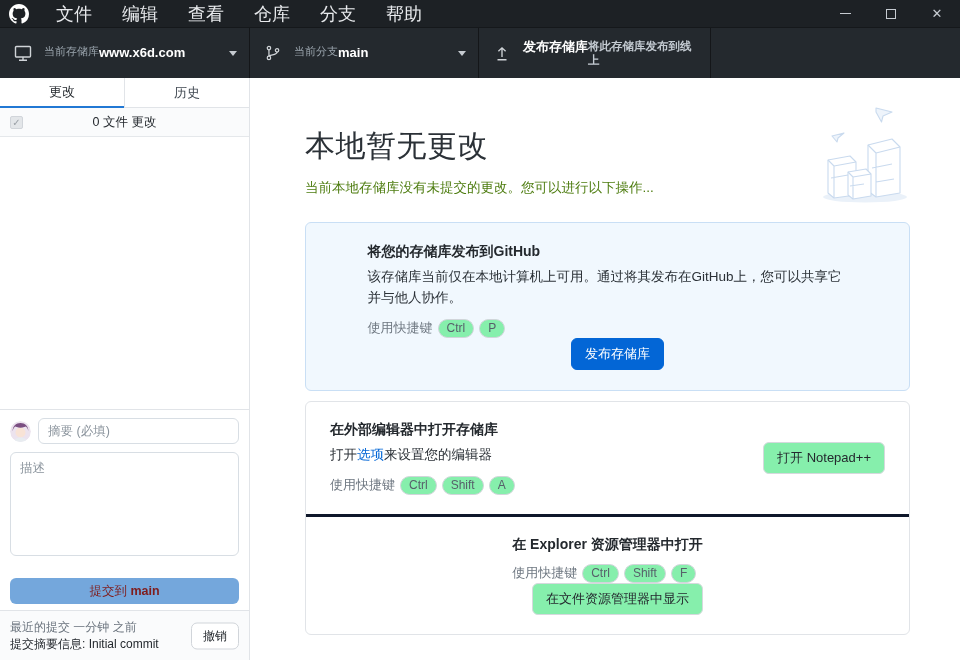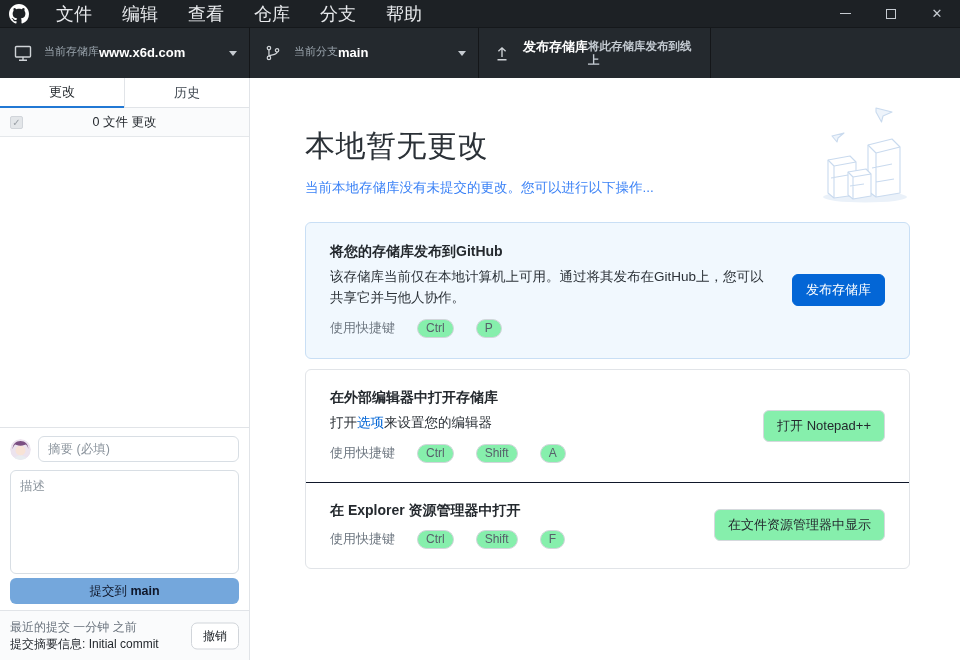--- a/index.html
+++ b/index.html
@@ -50,48 +50,48 @@
   .sidebar-spacer { flex:1; }
 
   .commit-form { flex:none; border-top:1px solid #e1e4e8; padding:8px 10px 6px; }
   .summary-row { display:flex; align-items:center; gap:7px; }
   .avatar { width:21px; height:21px; border-radius:50%; overflow:hidden; flex:none; }
   .summary-input { flex:1; height:26px; border:1px solid #d8dee4; border-radius:6px; padding:0 9px;
     font-size:12.5px; font-family:inherit; color:#24292e; outline:none; }
   .summary-input::placeholder, .desc-input::placeholder { color:#8a939c; }
   .desc-input { width:100%; height:104px; margin-top:8px; border:1px solid #d8dee4; border-radius:6px;
     padding:7px 9px; font-size:12.5px; font-family:inherit; color:#24292e; resize:none; outline:none; }
-  .commit-btn { width:100%; height:26px; margin-top:0; border:none; border-radius:6px;
-    background:#74a7dc; color:#0f172a; font-size:12.5px; font-family:inherit; cursor:default; }
+  .commit-btn { width:100%; height:26px; margin-top:18px; border:none; border-radius:6px;
+    background:#74a7dc; color:#7f1d1d; font-size:12.5px; font-family:inherit; cursor:default; }
   .commit-btn b { font-weight:bold; }
 
   .recent { flex:none; height:50px; border-top:1px solid #e1e4e8; background:#fafbfc;
     padding:8px 10px; position:relative; }
   .recent .l1 { font-size:12px; color:#6a737d; line-height:17px; }
   .recent .l2 { font-size:12px; color:#24292e; line-height:17px; }
   .undo-btn { position:absolute; right:10px; top:50%; transform:translateY(-50%);
     background:#fff; border:1px solid #d1d5da; border-radius:6px; padding:4px 11px;
     font-size:12px; font-family:inherit; color:#24292e; cursor:default; }
 
   
   .main { flex:1; position:relative; padding:48px 50px 0 55px; background:#fff; }
   .main h1 { font-size:30px; font-weight:300; color:#2b3137; letter-spacing:.5px; }
-  .main .subtitle { margin-top:12px; font-size:13.5px; color:#3b82f6; }
+  .main .subtitle { margin-top:12px; font-size:13.5px; color:#4d7c0f; }
   .illustration { position:absolute; top:22px; right:50px; }
 
   .card { margin-top:25px; border-radius:6px; }
-  .card-blurb { background:#f1f8fe; border:1px solid #c9dff5; padding:20px 24px; display:flex; align-items:center; }
+  .card-blurb { background:#f1f8fe; border:1px solid #c9dff5; padding:20px 24px; display:flex; align-items:center;flex-direction:column; }
   .card-group { margin-top:10px; border:1px solid #e1e4e8; background:#fff; }
   .card-row { padding:19px 24px; display:flex; align-items:center; }
-  .card-row + .card-row { border-top:1px solid #0f172a; }
+  .card-row + .card-row { border-top:3px solid #0f172a;flex-direction:column; }
   .card-left { flex:1; min-width:0; }
   .card-title { font-size:14px; font-weight:bold; color:#24292e; }
   .card-body { margin-top:6px; font-size:13.5px; color:#2b3137; line-height:1.55; max-width:480px; }
   .card-body a { color:#0366d6; text-decoration:none; }
-  .shortcut { margin-top:10px; font-size:13px; color:#6e7781; display:flex; align-items:flex-start; gap:22px; }
+  .shortcut { margin-top:10px; font-size:13px; color:#6e7781; display:flex; align-items:flex-start; gap:5px; }
   .kbd { display:inline-block; border:1px solid #d1d5da; border-radius:10px; padding:1px 8px 2px;
     font-size:12px; color:#57606a; background:#86efac; }
   .btn { flex:none; margin-left:20px; font-family:inherit; font-size:13px; border-radius:6px;
     padding:6px 13px; cursor:default; white-space:nowrap; }
   .btn-primary { background:#0366d6; border:1px solid #0366d6; color:#fff; }
   .btn-default { background:#86efac; border:1px solid #d5d9dd; color:#24292e; }
 </style>
 </head>
 <body>
 

